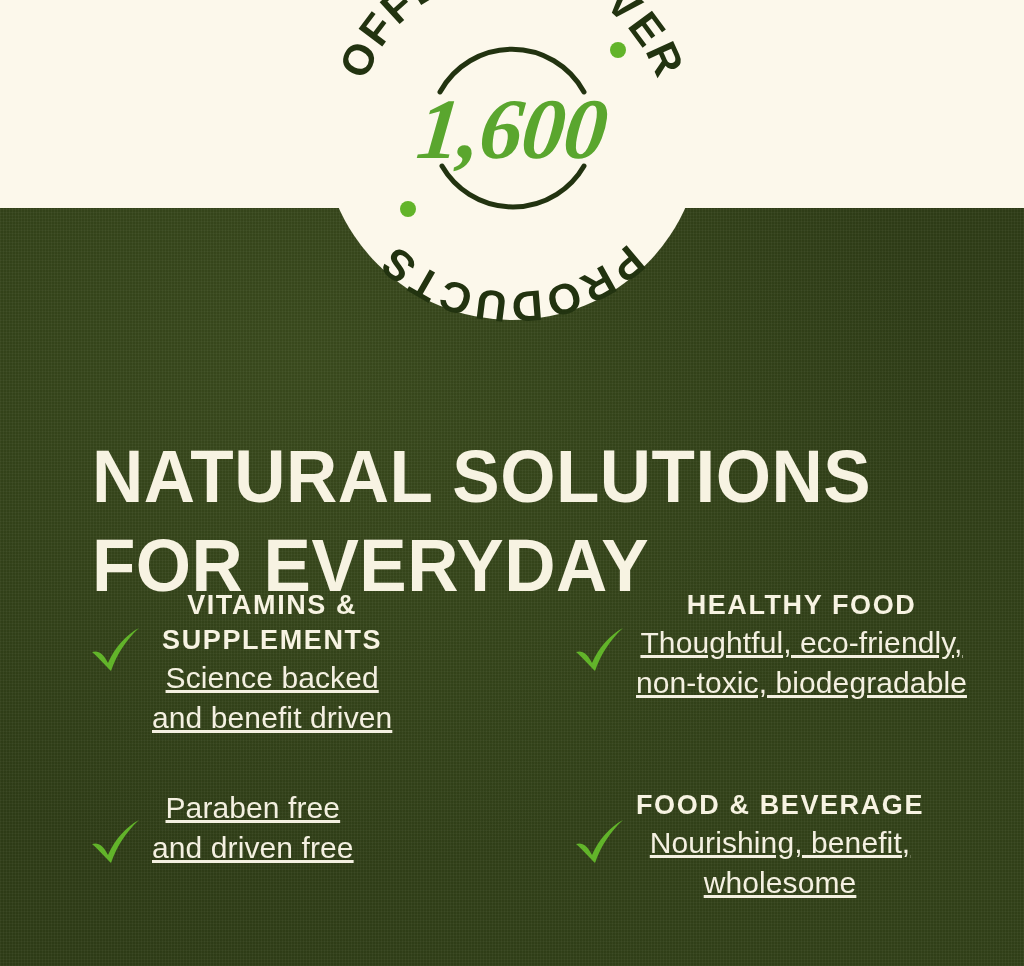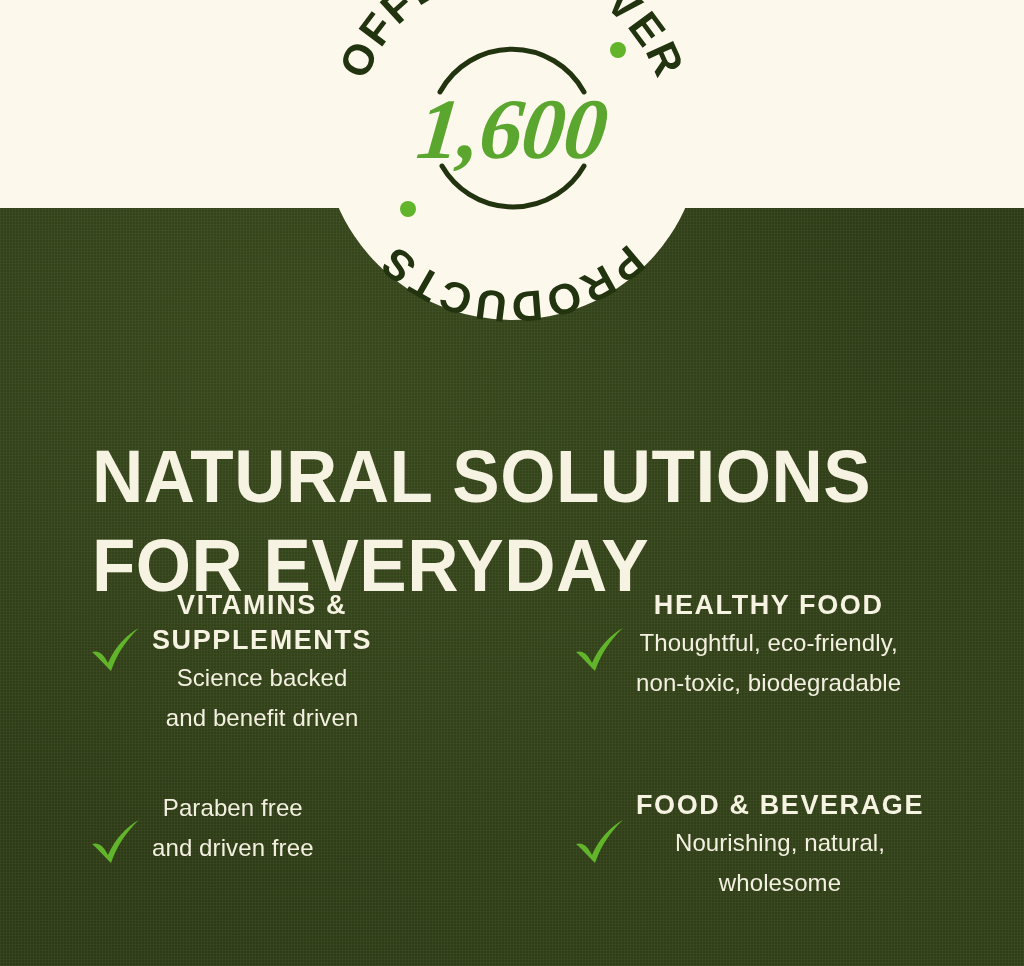--- a/index.html
+++ b/index.html
@@ -163,25 +163,26 @@
     font-size: 27px;
     line-height: 35px;
     letter-spacing: 1.6px;
     margin: 0;
     white-space: pre-line;
   }
   .bullet-desc {
     color: #F4F0E1;
     font-family: "Liberation Sans", sans-serif;
     font-weight: normal;
-    font-size: 24px;
+    font-size: 30px;
     line-height: 40px;
     letter-spacing: 0.1px;
     margin: 0;
     white-space: pre-line;
+    text-decoration: underline;
   }
 </style>
 </head>
 <body>
 
 <div class="poster">
 
   <div class="green-field"></div>
 
   <div class="cream-band"></div>
@@ -260,19 +261,19 @@
     </div>
 
     <div class="bullet compact">
       <span class="check">
         <svg width="56" height="56" viewBox="0 0 56 56">
           <path d="M 4,30 C 10,28 15,31 20,41 C 27,25 38,13 51,6 C 38,18 29,32 23,49 C 17,43 10,35 4,30 Z" fill="#62B42A"></path>
         </svg>
       </span>
       <div class="bullet-body">
         <p class="bullet-title">FOOD &amp; BEVERAGE</p>
-        <p class="bullet-desc">Nourishing, natural,
+        <p class="bullet-desc">Nourishing, benefit,
 wholesome</p>
       </div>
     </div>
 
   </div>
 </div>
 
 </body></html>

